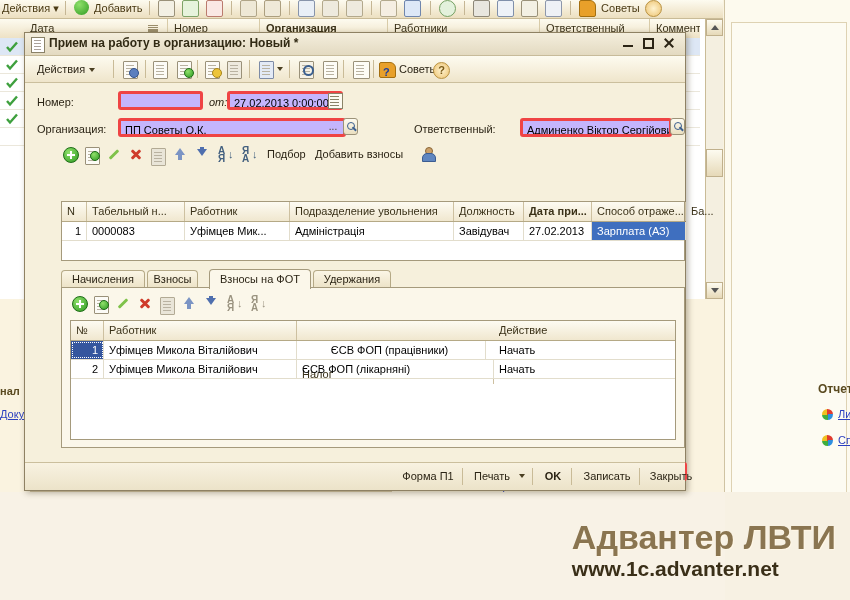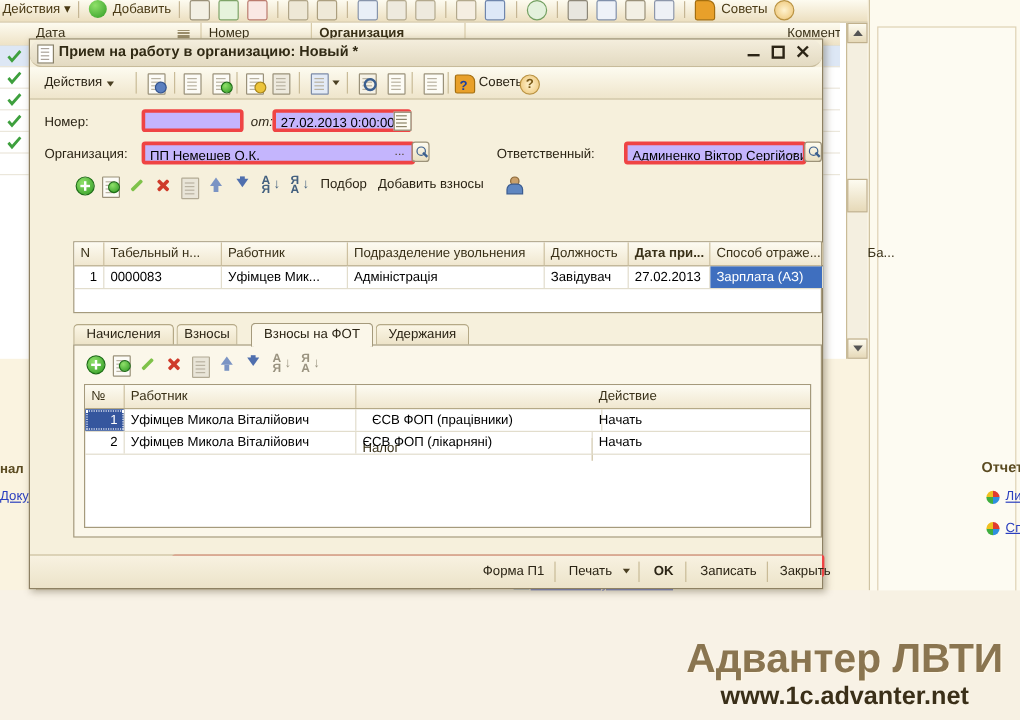--- a/index.html
+++ b/index.html
@@ -44,30 +44,30 @@
   #left-link{position:absolute;left:0;top:408px;color:#2b3fbf;text-decoration:underline;font-size:11px;}
   #left-card{position:absolute;left:30px;top:370px;width:360px;height:120px;background:#fdf9ec;border:1px solid #d5c9a8;}
   #mid-link{position:absolute;left:442px;top:481px;color:#2b3fbf;text-decoration:underline;font-size:11px;
     white-space:nowrap;overflow:hidden;height:11px;}
   #mid-env{position:absolute;left:428px;top:481px;width:11px;height:8px;background:#3a6fc4;border:1px solid #23477f;}
 
   #bottom-band{position:absolute;left:0;top:492px;width:850px;height:108px;background:#f7f1e3;}
   #bottom-band2{position:absolute;left:0;top:492px;width:725px;height:108px;background:#f8f2e6;}
 
   
-  #wm{position:absolute;right:14px;bottom:6px;text-align:center;}
+  #wm{position:absolute;right:14px;bottom:18px;text-align:left;}
   #wm1{font-size:34px;font-weight:bold;color:#8a7550;line-height:38px;letter-spacing:0px;
       text-shadow:1px 1px 0 #fff7e6;}
   #wm2{font-size:21px;font-weight:bold;color:#3a2f18;line-height:26px;}
 
   
   #dlg{position:absolute;left:24px;top:32px;width:660px;height:457px;
     background:#f6f0dc;border:1px solid #8e8163;box-shadow:2px 2px 6px rgba(60,50,20,.35);}
   #dlg-title{position:absolute;left:0;top:0;width:100%;height:22px;
-    background:linear-gradient(#f4eedd,#e3dac1);border-bottom:1px solid #c7bb9a;border-radius:10px;}
+    background:linear-gradient(#f4eedd,#e3dac1);border-bottom:1px solid #c7bb9a;}
   #dlg-title-icon{position:absolute;left:6px;top:4px;width:12px;height:14px;background:#fff;
     border:1px solid #8a8268;}
   #dlg-title-icon:after{content:"";position:absolute;left:2px;top:2px;width:7px;height:1px;
     box-shadow:0 0 0 0 #8a8268,0 3px 0 0 #aaa29a,0 6px 0 0 #aaa29a,0 9px 0 0 #aaa29a;background:#aaa29a;}
   #dlg-title-text{position:absolute;left:24px;top:3px;font-size:12px;font-weight:bold;color:#312a14;}
   .wbtn{position:absolute;top:3px;width:17px;height:15px;cursor:default;}
   #wb-min{right:48px;} #wb-max{right:28px;} #wb-close{right:8px;}
   .gl-min{position:absolute;left:3px;top:9px;width:10px;height:2px;background:#2b2415;}
   .gl-max{position:absolute;left:3px;top:2px;width:11px;height:11px;border:2px solid #2b2415;box-sizing:border-box;}
   .gl-x1,.gl-x2{position:absolute;left:3px;top:6px;width:12px;height:2px;background:#2b2415;}
@@ -189,20 +189,22 @@
     <span class="bg-ico" style="background:#e8a02a;border:1px solid #a46f10;border-radius:2px 6px 2px 2px;"></span>
     <span class="bg-lbl">Советы</span>
     <span class="bg-ico" style="background:radial-gradient(#fff3cf,#ecc270);border:1px solid #b99241;border-radius:50%;"></span>
   </div>
 
   <div id="bg-listwrap">
     <div id="bg-list-head">
       <div class="bg-col" style="left:24px;width:144px;">Дата</div>
       <div class="bg-col" style="left:168px;width:92px;">Номер</div>
       <div class="bg-col" style="left:260px;width:128px;font-weight:bold;">Организация</div>
+      <div class="bg-col" style="left:388px;width:152px;">Работники</div>
+      <div class="bg-col" style="left:540px;width:110px;">Ответственный</div>
       <div class="bg-col" style="left:650px;width:50px;border-right:none;">Комментарий</div>
       <div style="position:absolute;left:148px;top:6px;width:10px;height:7px;
            background:linear-gradient(#9a8d6b,#9a8d6b 1px,transparent 1px,transparent 2px,#9a8d6b 2px,#9a8d6b 3px,transparent 3px,transparent 4px,#9a8d6b 4px,#9a8d6b 5px);"></div>
     </div>
     <div class="bg-row" style="top:19px;background:#dde7f5;">
       <svg class="bg-check" viewBox="0 0 12 12">
           <path d="M1 6 L4 9.5 L11 1.5" stroke="#3ea03e" stroke-width="2.4" fill="none"></path>
         </svg>
     </div>
     <div class="bg-row" style="top:37px;">
@@ -355,21 +357,21 @@
 
   <div class="flabel" style="left:12px;top:63px;">Номер:</div>
   <div class="inp" style="left:93px;top:58px;width:85px;height:19px;"></div>
   <div class="flabel" style="left:184px;top:63px;font-style:italic;">от:</div>
   <div class="inp" style="left:202px;top:58px;width:116px;height:19px;">27.02.2013 0:00:00</div>
   <div class="calico" style="left:303px;top:60px;">
       <i></i>
     </div>
 
   <div class="flabel" style="left:12px;top:90px;">Организация:</div>
-  <div class="inp" style="left:93px;top:85px;width:228px;height:19px;">ПП Немешев О.К.</div>
+  <div class="inp" style="left:93px;top:85px;width:228px;height:19px;">ПП Советы О.К.</div>
   <div class="pickbtn" style="left:300px;top:86px;">...</div>
   <div class="magn" style="left:318px;top:85px;"></div>
 
   <div class="flabel" style="left:389px;top:90px;">Ответственный:</div>
   <div class="inp" style="left:495px;top:85px;width:152px;height:19px;">Админенко Віктор Сергійович</div>
   <div class="pickbtn" style="left:627px;top:86px;">...</div>
   <div class="magn" style="left:645px;top:85px;"></div>
 
   <div class="gtb" style="left:36px;top:112px;width:620px;">
     <div class="gbtn" style="left:0;">
@@ -418,21 +420,21 @@
 
   <div class="tbl" style="left:36px;top:168px;width:624px;height:60px;">
     <div class="thead">
       <div class="th" style="left:0;width:25px;">N</div>
       <div class="th" style="left:25px;width:98px;">Табельный н...</div>
       <div class="th" style="left:123px;width:105px;">Работник</div>
       <div class="th" style="left:228px;width:164px;">Подразделение увольнения</div>
       <div class="th" style="left:392px;width:70px;">Должность</div>
       <div class="th" style="left:462px;width:68px;font-weight:bold;">Дата при...</div>
       <div class="th" style="left:530px;width:94px;">Способ отраже...</div>
-      <div class="th" style="left:624px;width:30px;border-right:none;margin-left:32px;">Ба...</div>
+      <div class="th" style="left:624px;width:30px;border-right:none;">Ба...</div>
     </div>
     <div class="trow" style="top:20px;">
       <div class="td num" style="left:0;width:25px;">1</div>
       <div class="td" style="left:25px;width:98px;">0000083</div>
       <div class="td" style="left:123px;width:105px;">Уфімцев Мик...</div>
       <div class="td" style="left:228px;width:164px;">Адміністрація</div>
       <div class="td" style="left:392px;width:70px;">Завідувач</div>
       <div class="td" style="left:462px;width:68px;">27.02.2013</div>
       <div class="td sel-blue" style="left:530px;width:94px;">Зарплата (АЗ)</div>
       <div class="td" style="left:624px;width:30px;border-right:none;"></div>
@@ -489,21 +491,21 @@
     <div class="tbl" style="left:8px;top:32px;width:606px;height:120px;">
       <div class="thead">
         <div class="th" style="left:0;width:33px;">№</div>
         <div class="th" style="left:33px;width:193px;">Работник</div>
         <div class="th" style="left:226px;width:197px;margin-top:44px;">Налог</div>
         <div class="th" style="left:423px;width:183px;border-right:none;">Действие</div>
       </div>
       <div class="trow" style="top:20px;">
         <div class="td num sel-cell" style="left:0;width:33px;">1</div>
         <div class="td" style="left:33px;width:193px;">Уфімцев Микола Віталійович</div>
-        <div class="td" style="left:234px;width:197px;">ЄСВ ФОП (працівники)</div>
+        <div class="td" style="left:218px;width:197px;text-align:center;">ЄСВ ФОП (працівники)</div>
         <div class="td" style="left:423px;width:183px;border-right:none;">Начать</div>
       </div>
       <div class="trow" style="top:39px;">
         <div class="td num" style="left:0;width:33px;">2</div>
         <div class="td" style="left:33px;width:193px;">Уфімцев Микола Віталійович</div>
         <div class="td" style="left:226px;width:197px;">ЄСВ ФОП (лікарняні)</div>
         <div class="td" style="left:423px;width:183px;border-right:none;">Начать</div>
       </div>
       <div class="trow" style="top:58px;border-bottom:none;"></div>
     </div>

